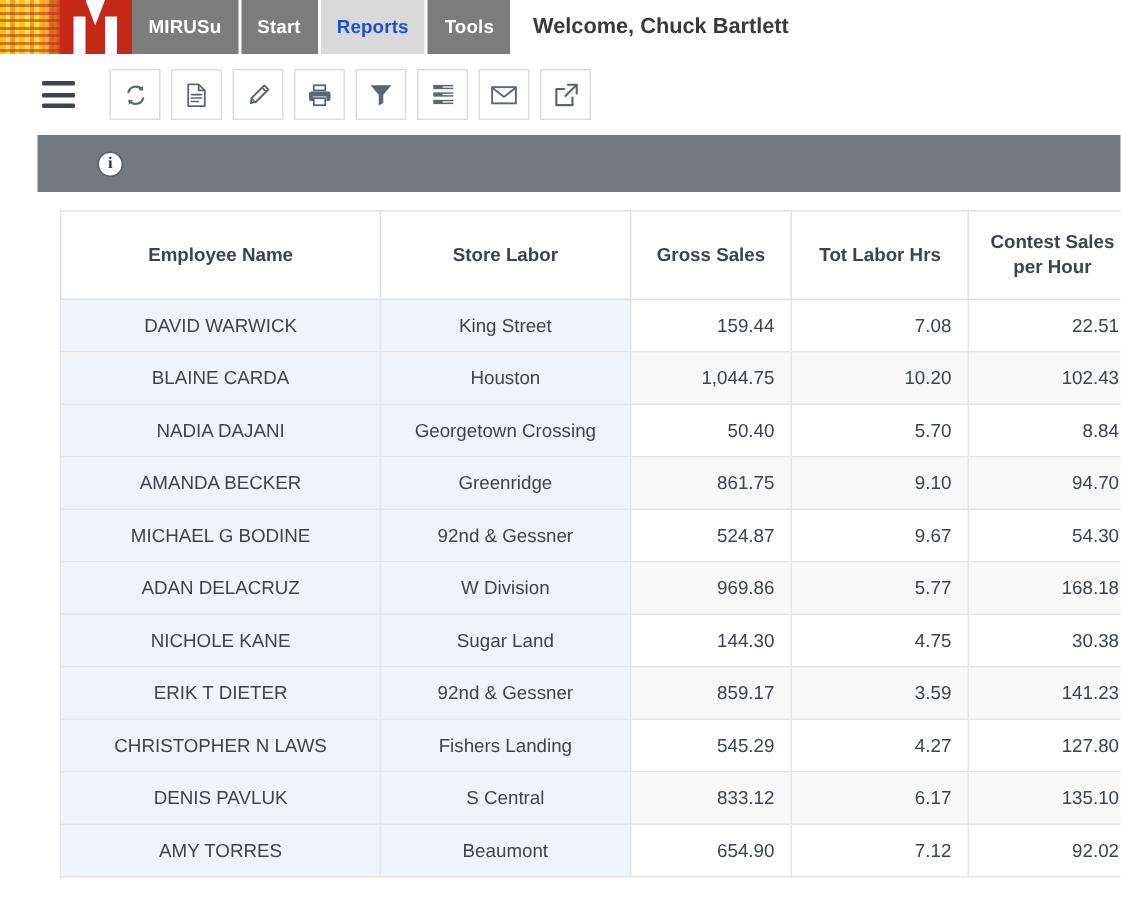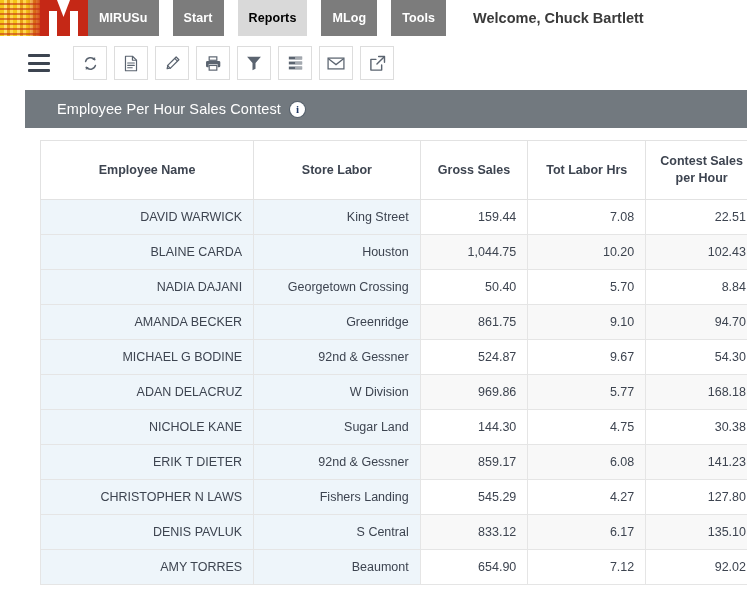--- a/index.html
+++ b/index.html
@@ -80,28 +80,28 @@
 
   .navtab {
     display: flex;
     align-items: center;
     justify-content: center;
     background: #7c7c7c;
     color: #ffffff;
     font-size: 12.5px;
     font-weight: bold;
     padding: 0 11px;
-    margin-right: 14px;
+    margin-right: 2px;
     white-space: nowrap;
     cursor: pointer;
     letter-spacing: 0.1px;
   }
   .navtab.active {
     background: #d9d9d9;
-    color: #000000;
+    color: #1d4ed8;
   }
   .navtab .tm {
     font-size: 8px;
     vertical-align: top;
     line-height: 1;
     margin-left: 1px;
   }
 
   #welcome {
     display: flex;
@@ -224,21 +224,21 @@
 
   tbody td {
     height: 34px;
     border: 1px solid #e5e5e5;
     padding: 0 11px;
     vertical-align: middle;
     white-space: nowrap;
     overflow: hidden;
     text-overflow: ellipsis;
   }
-  tbody td.txt { background: #eef5fa; text-align: right; }
+  tbody td.txt { background: #eef5fa; text-align: center; }
   tbody td.num { text-align: right; background: #ffffff; }
   tbody tr.odd td.num { background: #f8f8f8; padding-left: 12px; }
 </style>
 </head>
 <body>
 
 <div id="topbar">
 
   <div id="logo">
     <div class="logo-stripes"></div>
@@ -252,23 +252,20 @@
   <div class="navtab">
     <span>MIRUSu</span>
   </div>
   <div class="navtab">
     <span>Start</span>
   </div>
   <div class="navtab active">
     <span>Reports</span>
   </div>
   <div class="navtab">
-    <span>MLog</span>
-  </div>
-  <div class="navtab">
     <span>Tools</span>
   </div>
 
   <div id="welcome">Welcome, Chuck Bartlett</div>
 </div>
 
 <div id="toolbar">
 
   <div id="hamburger">
     <span></span>
@@ -338,21 +335,20 @@
       <path d="M10.2 1.6H16.4V7.8" fill="none" stroke="#5b6470" stroke-width="1.5" stroke-linecap="round" stroke-linejoin="round"></path>
       <path d="M16.2 1.8L8.4 9.6" stroke="#5b6470" stroke-width="1.5" stroke-linecap="round"></path>
       <path d="M13.4 10.6v5.4H2V4.6h5.4" fill="none" stroke="#5b6470" stroke-width="1.5" stroke-linecap="round" stroke-linejoin="round"></path>
     </svg>
   </div>
 </div>
 
 <div id="panel">
 
   <div id="panel-header">
-    <div id="panel-title">Employee Per Hour Sales Contest</div>
     <div id="info-icon">i</div>
   </div>
 
   <div id="panel-body">
     <table>
       <colgroup>
         <col class="c-emp">
           <col class="c-store">
           <col class="c-gross">
           <col class="c-hrs">
@@ -417,21 +413,21 @@
             <td class="txt">NICHOLE KANE</td>
             <td class="txt">Sugar Land</td>
             <td class="num">144.30</td>
             <td class="num">4.75</td>
             <td class="num">30.38</td>
           </tr>
           <tr class="odd">
             <td class="txt">ERIK T DIETER</td>
             <td class="txt">92nd &amp; Gessner</td>
             <td class="num">859.17</td>
-            <td class="num">6.08</td>
+            <td class="num">3.59</td>
             <td class="num">141.23</td>
           </tr>
           <tr>
             <td class="txt">CHRISTOPHER N LAWS</td>
             <td class="txt">Fishers Landing</td>
             <td class="num">545.29</td>
             <td class="num">4.27</td>
             <td class="num">127.80</td>
           </tr>
           <tr class="odd">

